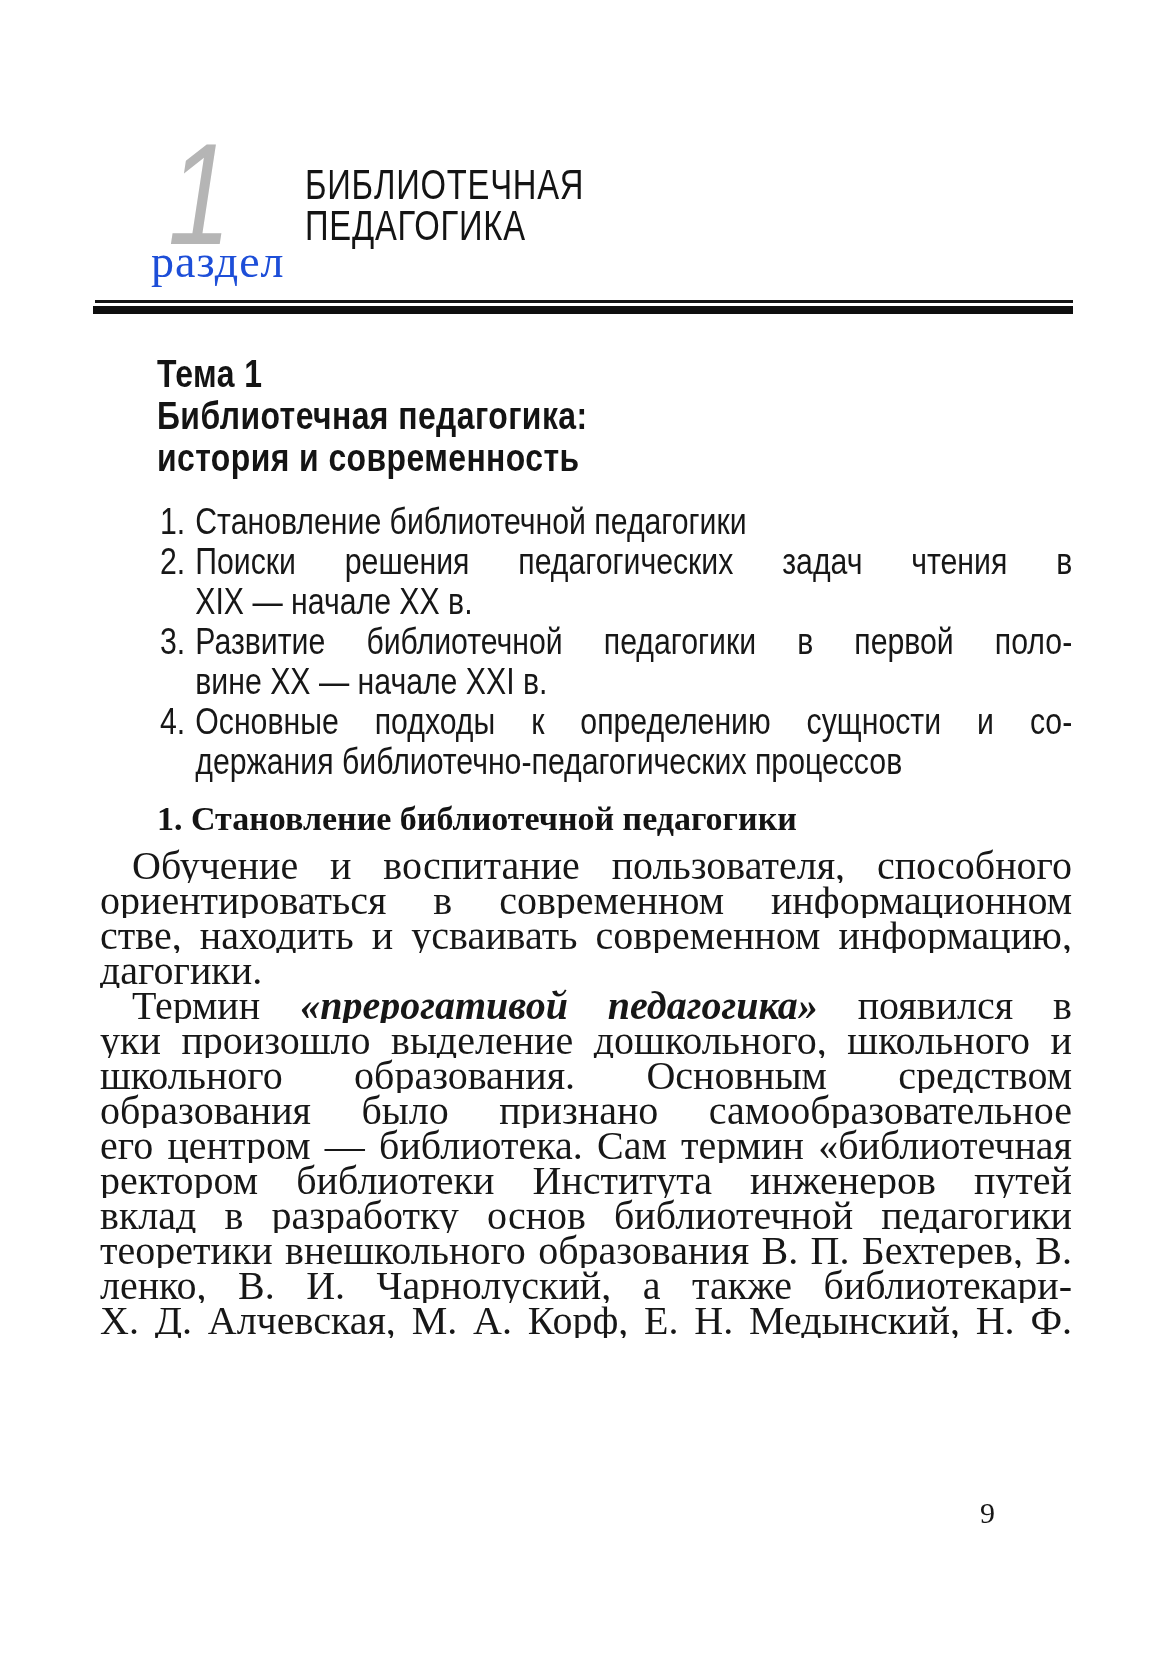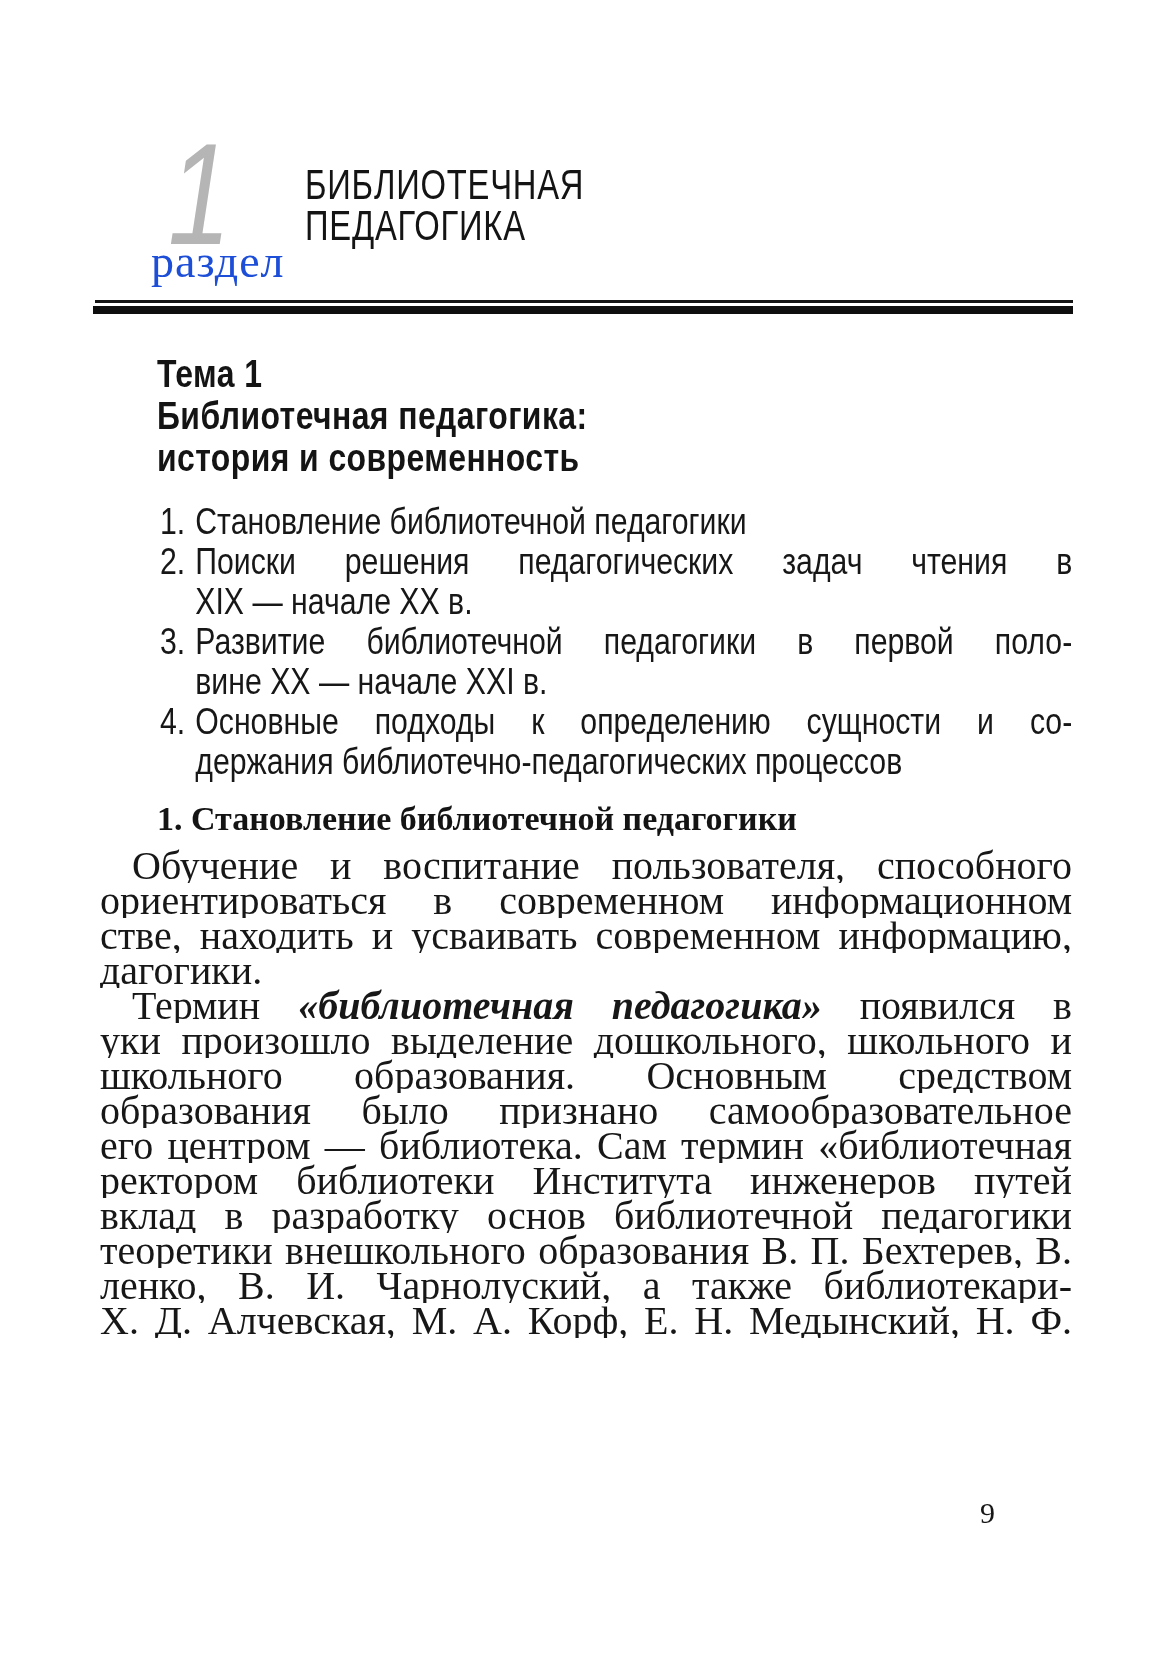--- a/index.html
+++ b/index.html
@@ -181,21 +181,21 @@
   <div class="section-heading">1. Становление библиотечной педагогики</div>
 
   <div class="paragraphs">
       <div class="paragraph">
         <div class="pline stretch indent"><span>Обучение и воспитание пользователя, способного свободно</span></div>
         <div class="pline stretch"><span>ориентироваться в современном информационном простран-</span></div>
         <div class="pline stretch"><span>стве, находить и усваивать современном информацию, пре-</span></div>
         <div class="pline"><span>дагогики.</span></div>
       </div>
       <div class="paragraph">
-        <div class="pline stretch indent"><span>Термин </span><span class="bi">«библиотечная педагогика»</span><span> появился в России</span></div>
+        <div class="pline stretch indent"><span>Термин </span><span class="bi">«прерогативой педагогика»</span><span> появился в России</span></div>
         <div class="pline stretch"><span>уки произошло выделение дошкольного, школьного и вне-</span></div>
         <div class="pline stretch"><span>школьного образования. Основным средством внешкольного</span></div>
         <div class="pline stretch"><span>образования было признано самообразовательное чтение, а</span></div>
         <div class="pline stretch"><span>его центром — библиотека. Сам термин «библиотечная педа-</span></div>
         <div class="pline stretch"><span>ректором библиотеки Института инженеров путей сообще-</span></div>
         <div class="pline stretch"><span>вклад в разработку основ библиотечной педагогики внесли</span></div>
         <div class="pline stretch"><span>теоретики внешкольного образования В. П. Бехтерев, В. А. Зе-</span></div>
         <div class="pline stretch"><span>ленко, В. И. Чарнолуский, а также библиотекари-практики</span></div>
         <div class="pline stretch"><span>Х. Д. Алчевская, М. А. Корф, Е. Н. Медынский, Н. Ф. Федоров.</span></div>
       </div>

